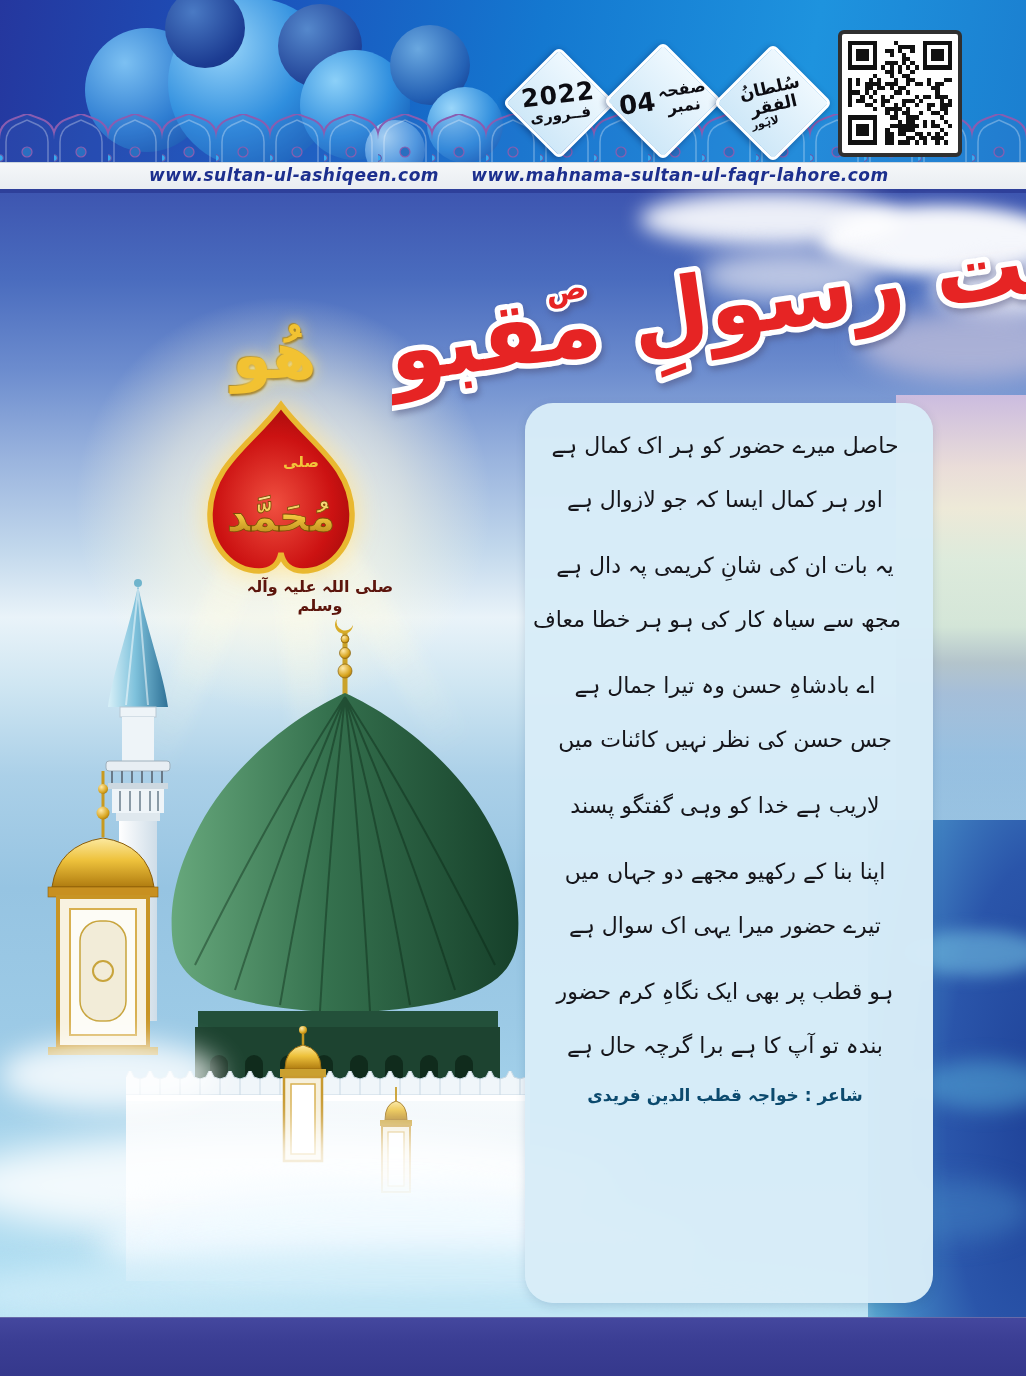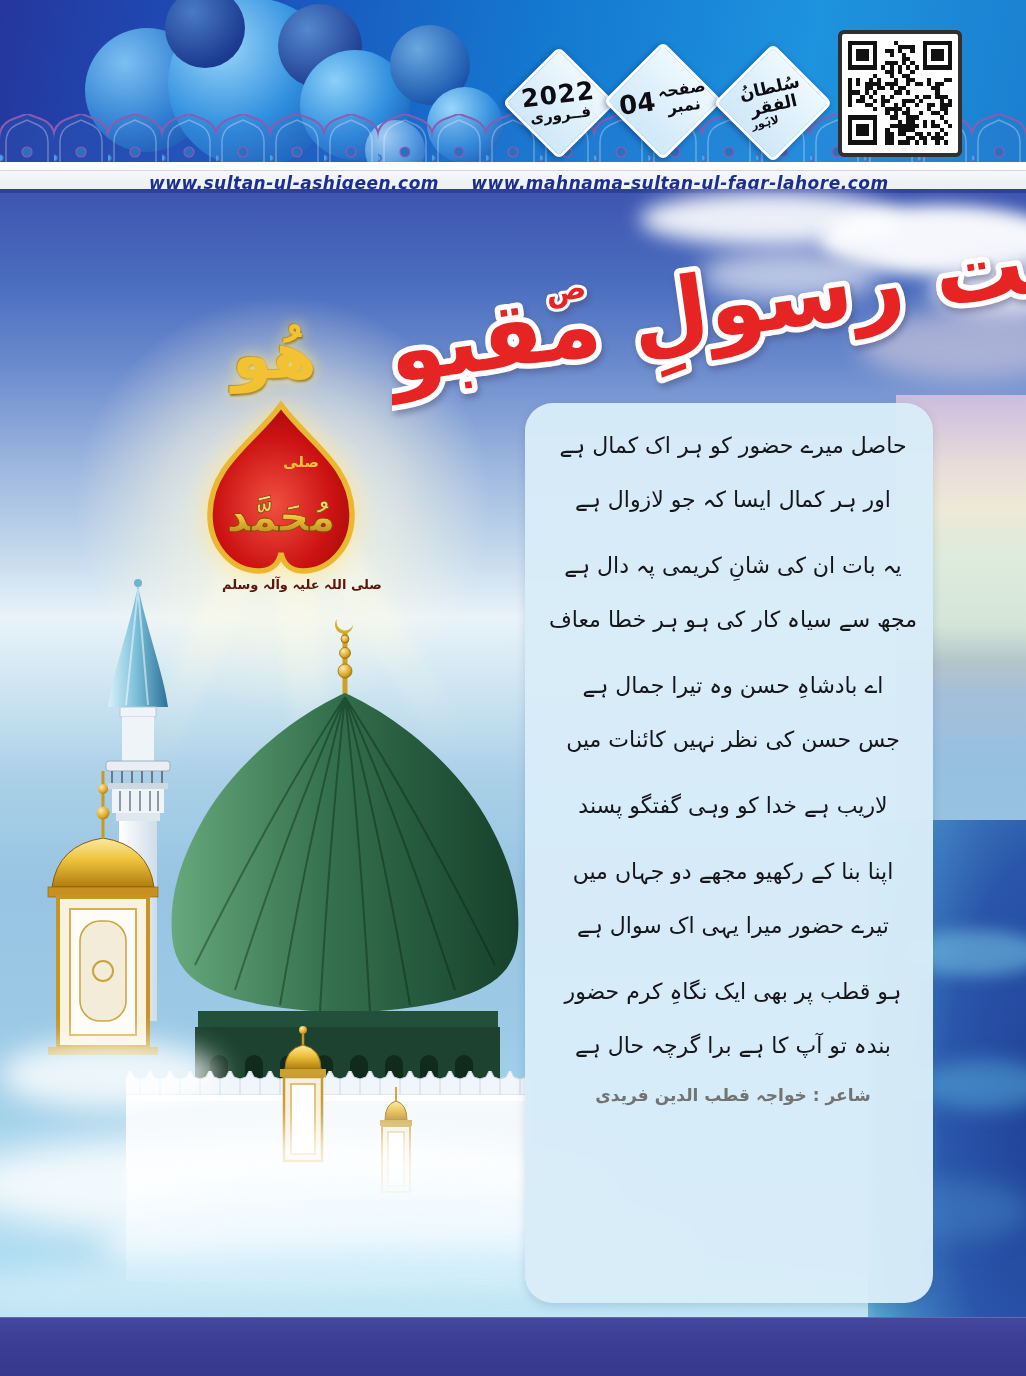--- a/index.html
+++ b/index.html
@@ -14,21 +14,21 @@
   .arch-strip{position:absolute;left:0;bottom:0;width:1026px;height:48px;}
   .diamond{position:absolute;border:3px solid #ffffff;
     background:linear-gradient(180deg,#eef8fe 0%,#cfe8f8 100%);
     transform:rotate(45deg);box-shadow:0 2px 6px rgba(0,20,70,.45);border-radius:6px;}
   .dcontent{position:absolute;inset:0;display:flex;flex-direction:column;align-items:center;
     justify-content:center;transform:rotate(-45deg);color:#0c0c12;text-align:center;line-height:1.05;}
   .qr-frame{position:absolute;left:838px;top:30px;width:124px;height:127px;background:#ffffff;
     border:4px solid #303030;border-radius:6px;box-sizing:border-box;padding:6px;}
 
   
-  .urlband{left:0;top:170px;width:1026px;height:27px;
+  .urlband{left:0;top:162px;width:1026px;height:27px;
     background:linear-gradient(180deg,#f5f7f9 0%,#e9edf1 100%);border-top:1px solid #cdd6de;box-sizing:border-box;}
   .url{position:absolute;top:2px;font-size:17px;font-weight:bold;font-style:italic;
     color:#1c2f8e;letter-spacing:.5px;text-align:center;}
 
   
   .scene{left:0;top:189px;width:1026px;height:1128px;overflow:hidden;
     background:linear-gradient(180deg,#3d55b0 0%,#4a6cbe 8%,#6c8cce 16%,#9ab4de 24%,
       #c2d8ec 32%,#e9f3f9 38%,#cfe6f2 44%,#abd0e8 52%,#96c4e2 62%,#9ccae6 74%,#aad8ee 88%,#b6e2f4 100%);}
   .cloud{position:absolute;border-radius:50%;}
   .topline{position:absolute;left:0;top:0;width:1026px;height:4px;background:#2b3c96;opacity:.85;}
@@ -37,40 +37,40 @@
       rgba(246,238,214,.88) 22%,rgba(226,238,216,.82) 32%,rgba(205,225,206,.78) 45%,
       rgba(173,189,196,.85) 52%,rgba(148,174,206,.7) 58%,rgba(128,174,216,.55) 70%,rgba(120,175,220,0) 100%);}
   .navyzone{position:absolute;left:868px;top:631px;width:158px;height:497px;
     background:radial-gradient(150% 130% at 110% 60%,#1f4298 0%,#2a55aa 40%,#3f7fc0 62%,#55a0cc 76%,rgba(110,170,215,0) 96%);}
   .glow{position:absolute;left:73px;top:106px;width:420px;height:420px;border-radius:50%;
     background:radial-gradient(circle,rgba(255,253,240,.95) 0%,rgba(255,250,225,.5) 40%,rgba(255,255,255,0) 70%);}
   .ray{position:absolute;left:265px;top:279px;width:36px;height:330px;transform-origin:top center;
     background:linear-gradient(180deg,rgba(255,252,230,.55) 0%,rgba(255,255,255,0) 100%);filter:blur(6px);}
   .hu{position:absolute;left:232px;top:130px;width:110px;text-align:left;font-size:64px;font-weight:bold;
     color:#f2c232;text-shadow:0 0 16px rgba(255,230,130,.95),1px 2px 2px #7a5606,-1px -1px 1px #9a7208;}
-  .salutation{position:absolute;left:222px;top:388px;width:196px;text-align:left;font-size:13px;
+  .salutation{position:absolute;left:222px;top:388px;width:196px;text-align:center;font-size:16px;
     font-weight:bold;color:#5c150c;}
   .mist{position:absolute;border-radius:50%;}
 
   
   .title-svg{position:absolute;left:392px;top:11px;
     filter:drop-shadow(2px 4px 3px rgba(70,70,110,.45));}
   .title-text{font-family:"DejaVu Sans",sans-serif;font-weight:bold;fill:#e62424;
     stroke:#ffffff;stroke-width:11px;paint-order:stroke;stroke-linejoin:round;}
   .title-mark{font-family:"DejaVu Sans",sans-serif;font-weight:bold;fill:#e62424;
     stroke:#ffffff;stroke-width:6px;paint-order:stroke;stroke-linejoin:round;}
 
   
   .poembox{position:absolute;left:525px;top:214px;width:408px;height:900px;
     background:rgba(216,236,248,.97);border-radius:28px;box-sizing:border-box;
-    padding:16px 16px 10px 24px;box-shadow:0 3px 10px rgba(40,80,120,.18);}
+    padding:16px 32px 10px 24px;box-shadow:0 3px 10px rgba(40,80,120,.18);}
   .couplet{margin-bottom:12px;}
   .pline{height:54px;line-height:54px;text-align:center;font-size:22px;color:#15151a;
     direction:rtl;white-space:nowrap;}
-  .poet{margin-top:2px;text-align:center;font-size:17px;font-weight:bold;color:#737373;direction:rtl;}
+  .poet{margin-top:2px;text-align:center;font-size:17px;font-weight:bold;color:#0c4a6e;direction:rtl;}
 
   
   .footer{left:0;top:1317px;width:1026px;height:59px;
     background:linear-gradient(180deg,#44479e 0%,#3b3e94 40%,#35388c 100%);
     border-top:1px solid rgba(255,255,255,.25);box-sizing:border-box;}
 </style>
 </head>
 <body>
 
 <div class="page">

